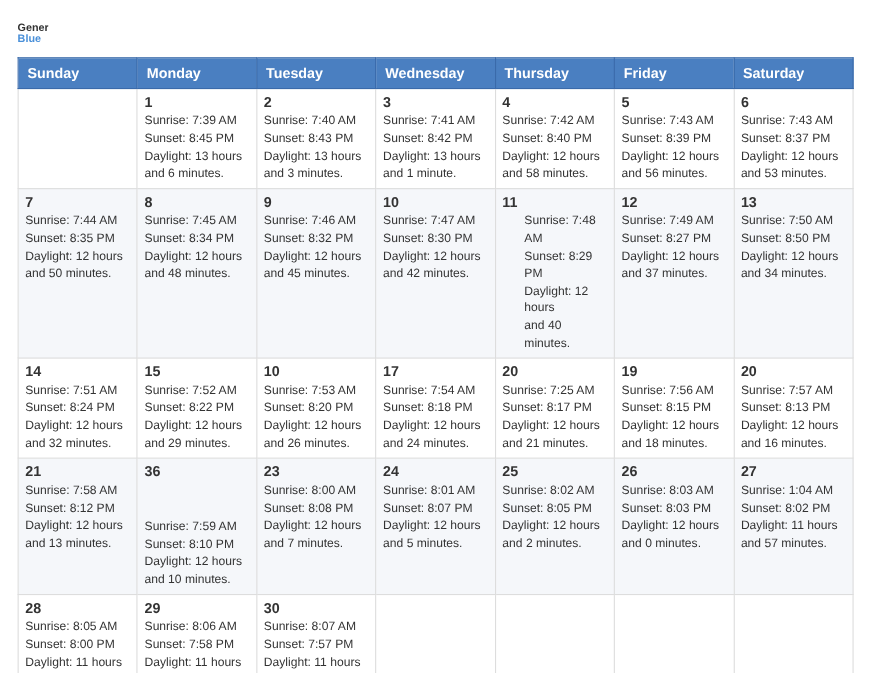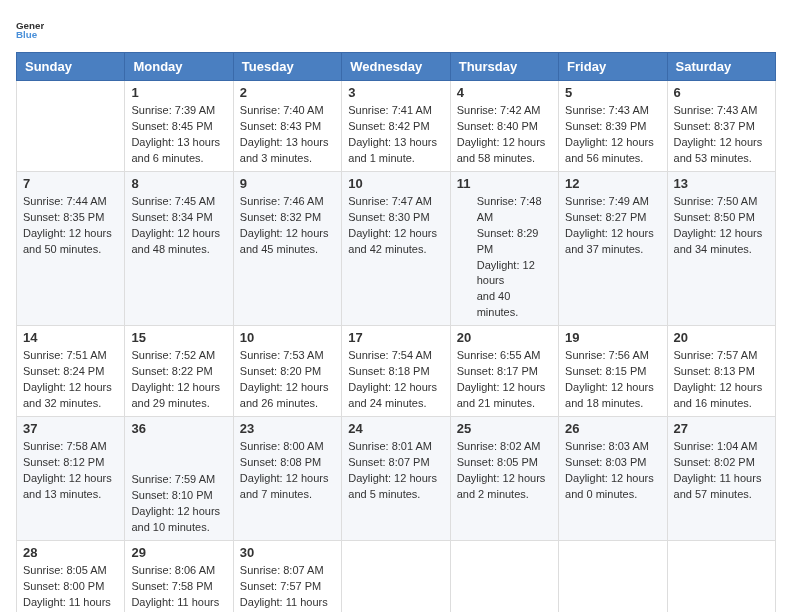--- a/index.html
+++ b/index.html
@@ -230,21 +230,21 @@
         </td>
         <td>
           <span class="day-num">17</span>
           <div class="day-info" style="white-space: pre-line;">Sunrise: 7:54 AM
 Sunset: 8:18 PM
 Daylight: 12 hours
 and 24 minutes.</div>
         </td>
         <td>
           <span class="day-num">20</span>
-          <div class="day-info" style="white-space: pre-line;">Sunrise: 6:55 AM
+          <div class="day-info" style="white-space: pre-line;">Sunrise: 7:25 AM
 Sunset: 8:17 PM
 Daylight: 12 hours
 and 21 minutes.</div>
         </td>
         <td>
           <span class="day-num">19</span>
           <div class="day-info" style="white-space: pre-line;">Sunrise: 7:56 AM
 Sunset: 8:15 PM
 Daylight: 12 hours
 and 18 minutes.</div>
@@ -252,21 +252,21 @@
         <td>
           <span class="day-num">20</span>
           <div class="day-info" style="white-space: pre-line;">Sunrise: 7:57 AM
 Sunset: 8:13 PM
 Daylight: 12 hours
 and 16 minutes.</div>
         </td>
       </tr>
       <tr class="row-shaded">
         <td>
-          <span class="day-num">37</span>
+          <span class="day-num">21</span>
           <div class="day-info" style="white-space: pre-line;">Sunrise: 7:58 AM
 Sunset: 8:12 PM
 Daylight: 12 hours
 and 13 minutes.</div>
         </td>
         <td>
           <span class="day-num">36</span>
           <div class="day-info" style="white-space: pre-line; margin-top: 36px;">Sunrise: 7:59 AM
 Sunset: 8:10 PM
 Daylight: 12 hours

